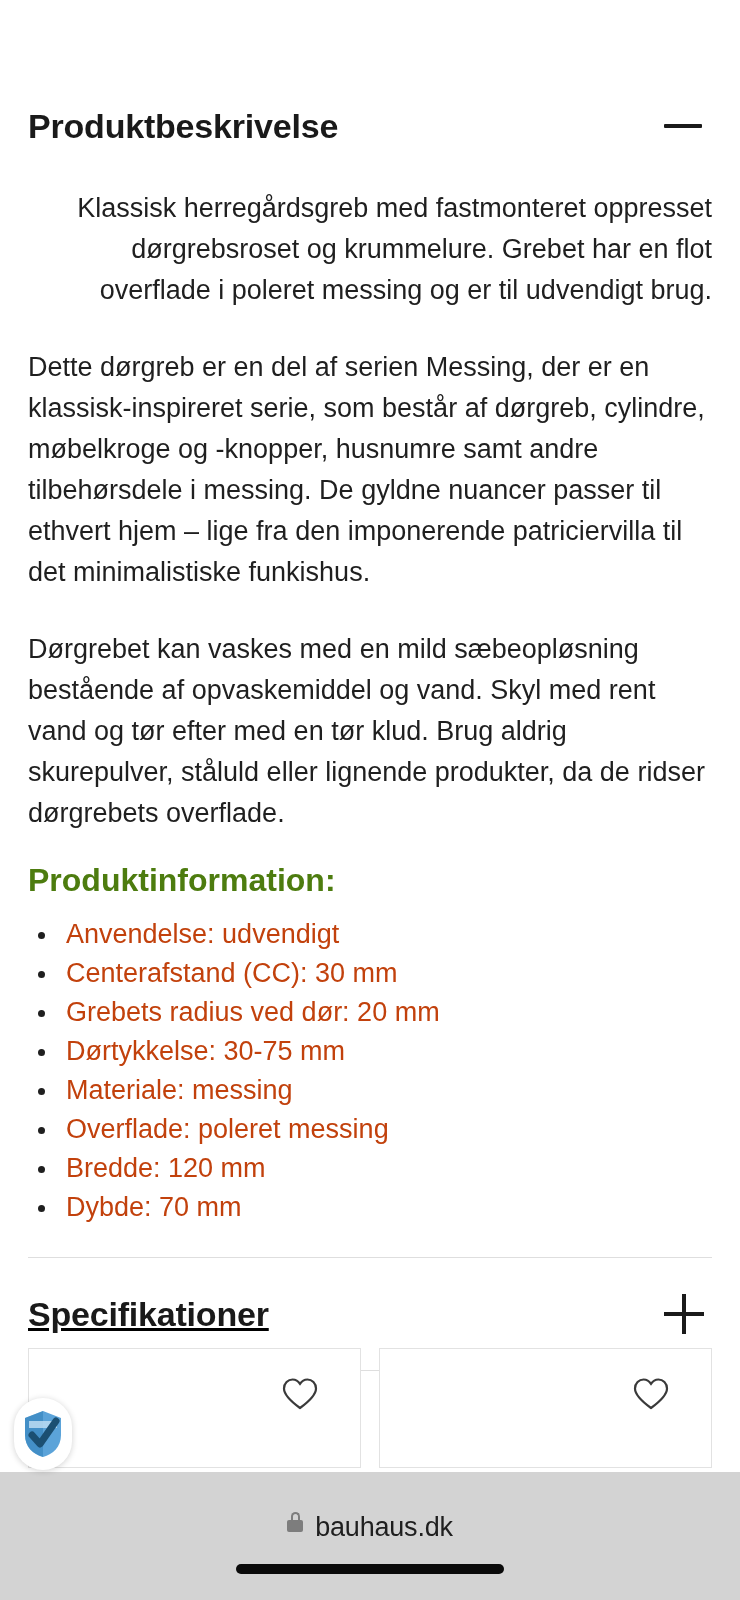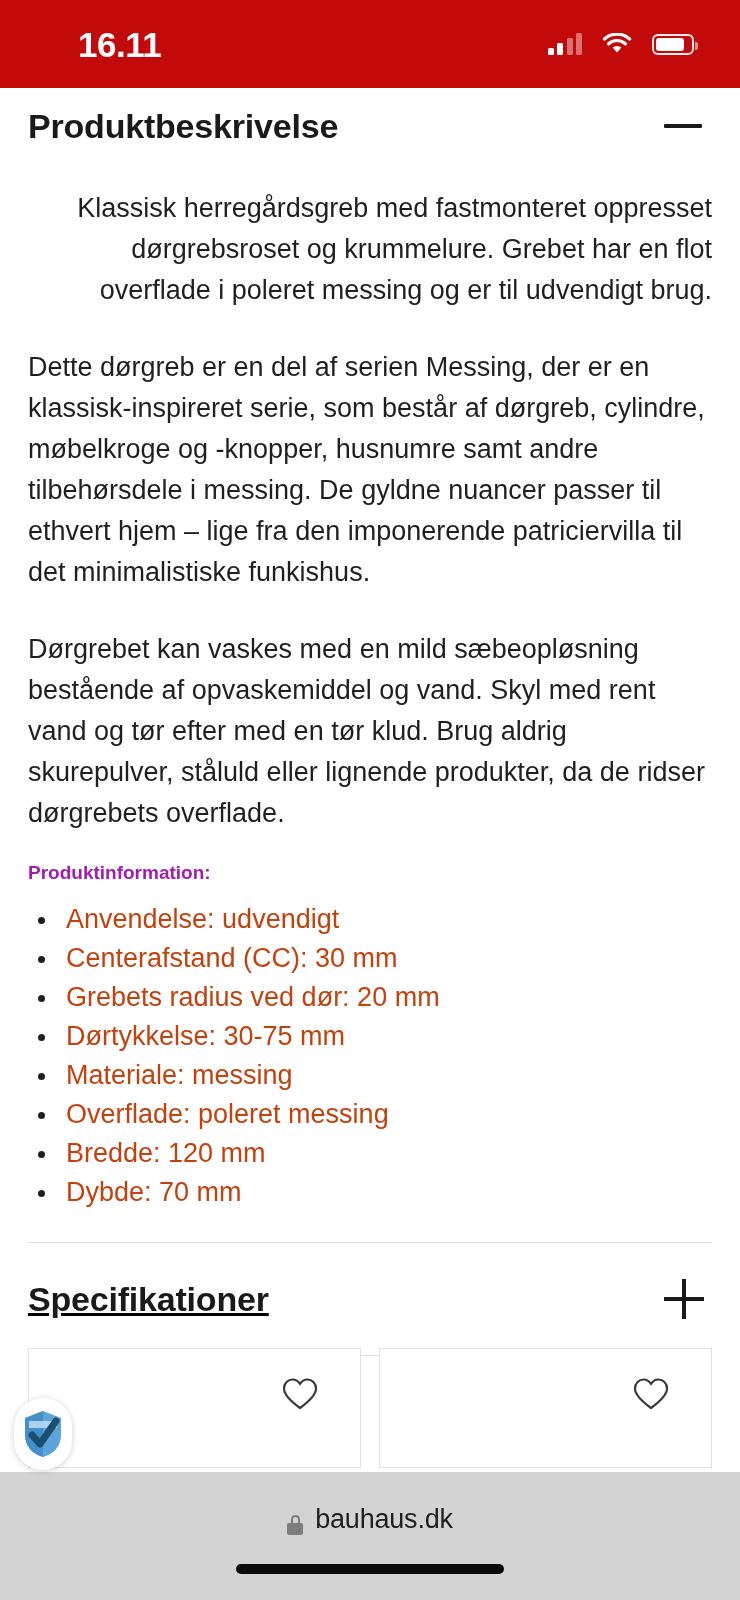--- a/index.html
+++ b/index.html
@@ -91,21 +91,21 @@
   .icon-plus::before { left:0; top:18px; width:40px; height:3.5px; }
   .icon-plus::after { top:0; left:18px; height:40px; width:3.5px; }
 
   p.body {
     font-size:27px; line-height:41px; color:#1f1f1f;
     margin-top:36px;
   }
   p.body:first-of-type { margin-top:26px;text-align:right; }
 
   h4.sub {
-    font-size:19px; font-weight:bold; color:#a21caf;
+    font-size:32px; font-weight:bold; color:#4d7c0f;
     margin-top:28px;
   }
 
   ul.specs { list-style:none; margin-top:16px; }
   ul.specs li {
     position:relative;
     font-size:27px; line-height:39px; color:#c2410c;
     padding-left:38px;
   }
   ul.specs li::before {
@@ -148,22 +148,22 @@
 
   
   .browserbar {
     position:absolute; left:0; top:1472px;
     width:740px; height:128px;
     background:#d3d3d3;
     display:flex; flex-direction:column;
     align-items:center;
   }
   .url-row {
-    display:flex; align-items:flex-end; gap:12px;
-    margin-top:32px;
+    display:flex; align-items:flex-start; gap:12px;
+    margin-top:40px;
   }
   .lock {
     width:16px; height:20px; position:relative;
   }
   .lock .shackle {
     position:absolute; top:0; left:3.5px;
     width:9px; height:9px;
     border:2.5px solid #7d7d7d;
     border-bottom:none;
     border-radius:5px 5px 0 0;
@@ -180,41 +180,20 @@
     transform:translateX(-50%);
     width:268px; height:10px;
     background:#0a0a0a; border-radius:5px;
   }
 </style>
 </head>
 <body>
 
 <div class="phone">
 
-  <div class="statusbar">
-    <div class="status-time">16.11</div>
-    <div class="status-right">
-      <div class="signal">
-        <i></i>
-          <i></i>
-          <i></i>
-          <i></i>
-      </div>
-      <div class="wifi">
-        <svg width="30" height="22" viewBox="0 0 30 22">
-          <path d="M15 19.5 L10.6 14.6 a6.6 6.6 0 0 1 8.8 0 Z" fill="#fff"></path>
-          <path d="M6.6 10.8 a12.4 12.4 0 0 1 16.8 0" stroke="#fff" stroke-width="3.2" fill="none" stroke-linecap="round"></path>
-          <path d="M2.4 6.0 a18.6 18.6 0 0 1 25.2 0" stroke="#fff" stroke-width="3.2" fill="none" stroke-linecap="round"></path>
-        </svg>
-      </div>
-      <div class="battery">
-        <div class="lvl"></div>
-      </div>
-    </div>
-  </div>
 
   <div class="content">
 
     <div class="section-head">
       <div class="section-title">Produktbeskrivelse</div>
       <div class="icon-minus"></div>
     </div>
 
     <p class="body">Klassisk herregårdsgreb med fastmonteret oppresset dørgrebsroset og krummelure. Grebet har en flot overflade i poleret messing og er til udvendigt brug.</p>
     <p class="body">Dette dørgreb er en del af serien Messing, der er en klassisk-inspireret serie, som består af dørgreb, cylindre, møbelkroge og -knopper, husnumre samt andre tilbehørsdele i messing. De gyldne nuancer passer til ethvert hjem – lige fra den imponerende patriciervilla til det minimalistiske funkishus.</p>

